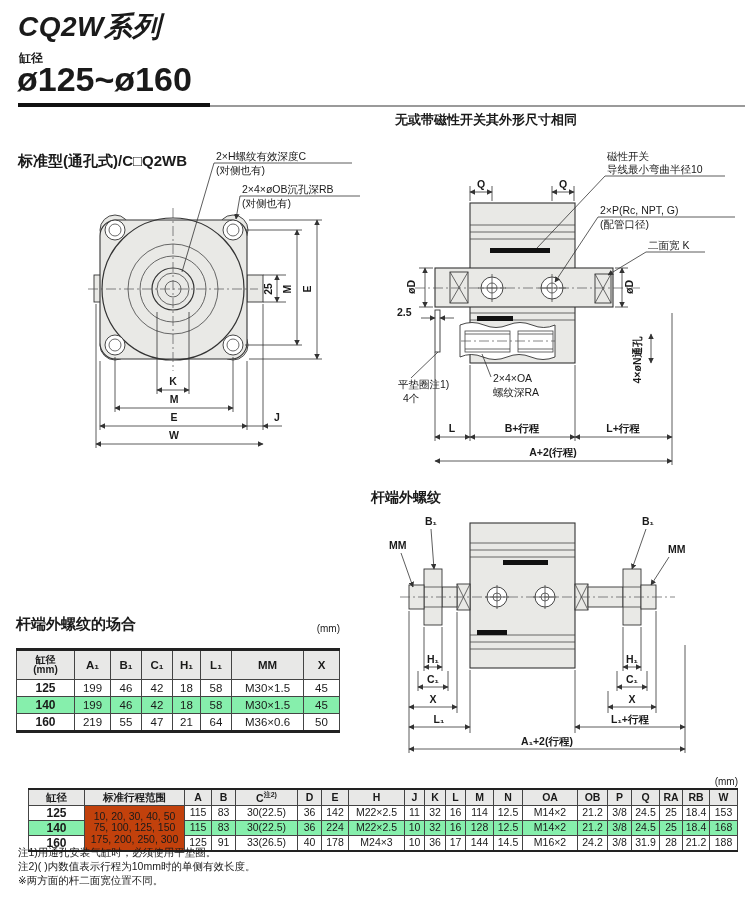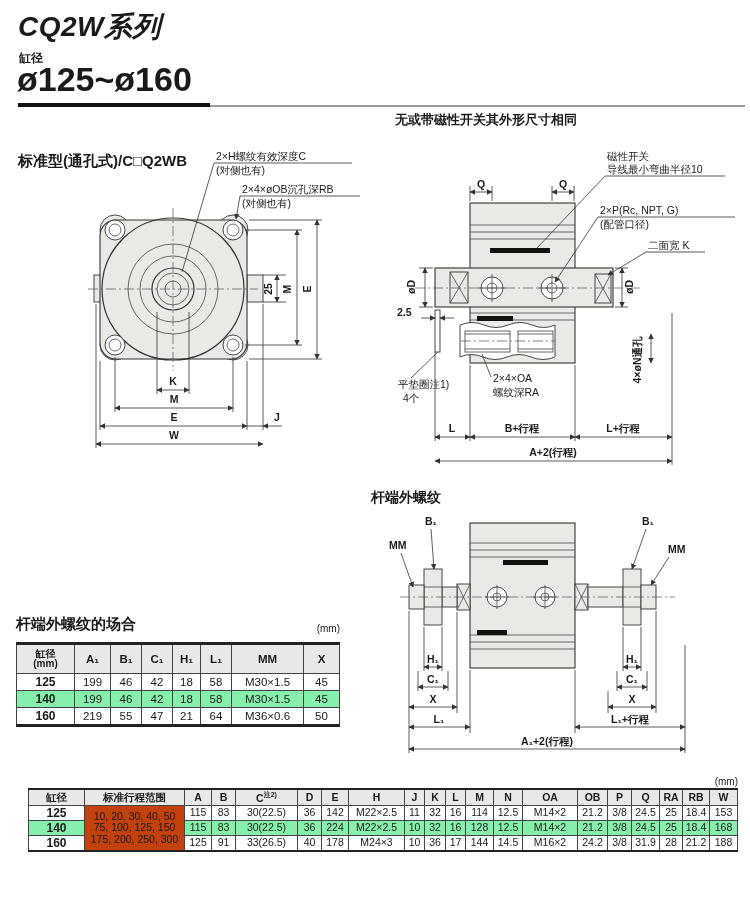--- a/index.html
+++ b/index.html
@@ -19,21 +19,21 @@
   .thin{stroke:#444;stroke-width:.8;fill:none;}
   .med{stroke:#333;stroke-width:1.2;fill:none;}
   .fillg{fill:#e9e9e6;stroke:#333;stroke-width:1.1;}
   .fillg2{fill:#e9e9e6;stroke:#333;stroke-width:.9;}
   .fillw{fill:#ffffff;stroke:#333;stroke-width:.9;}
   .cl{stroke:#555;stroke-width:.7;fill:none;stroke-dasharray:10 3 2 3;}
   .dim{stroke:#333;stroke-width:.8;fill:none;}
   .blk{fill:#111;stroke:none;}
   .rod-end-title{left:371px;top:489px;font-size:14px;font-weight:bold;}
   .t1wrap{left:16px;top:615px;width:324px;}
-  .t-titlebar{display:flex;justify-content:space-between;align-items:flex-end;margin-bottom:8px;text-align:center;}
+  .t-titlebar{display:flex;justify-content:space-between;align-items:flex-end;margin-bottom:14px;text-align:center;}
   .t-title{font-size:15px;font-weight:bold;}
   .unit{font-size:10px;}
   table{border-collapse:collapse;table-layout:fixed;}
   .t1{width:324px;border-top:3px solid #222;border-bottom:3px solid #222;font-size:11.5px;}
   .t1 th,.t1 td{border:1px solid #444;text-align:center;padding:0;line-height:1.05;}
   .t1 thead th{background:#e8e8e7;height:28px;font-size:11.5px;}
   .t1 td{height:16px;}
   .t1 .small{font-size:10px;font-weight:bold;}
   .bore{font-weight:bold;font-size:12px;}
   .shaded td{background:#86efac;}
@@ -504,14 +504,19 @@
           <td>3/8</td>
           <td>31.9</td>
           <td>28</td>
           <td>21.2</td>
           <td>188</td>
         </tr>
       </tbody>
     </table>
   </div>
 
+  <div class="abs notes">
+    <div>注1)用通孔安装气缸时，必须使用平垫圈。</div>
+    <div>注2)( )内数值表示行程为10mm时的单侧有效长度。</div>
+    <div>※两方面的杆二面宽位置不同。</div>
+  </div>
 
 </div>
 
 </body></html>

